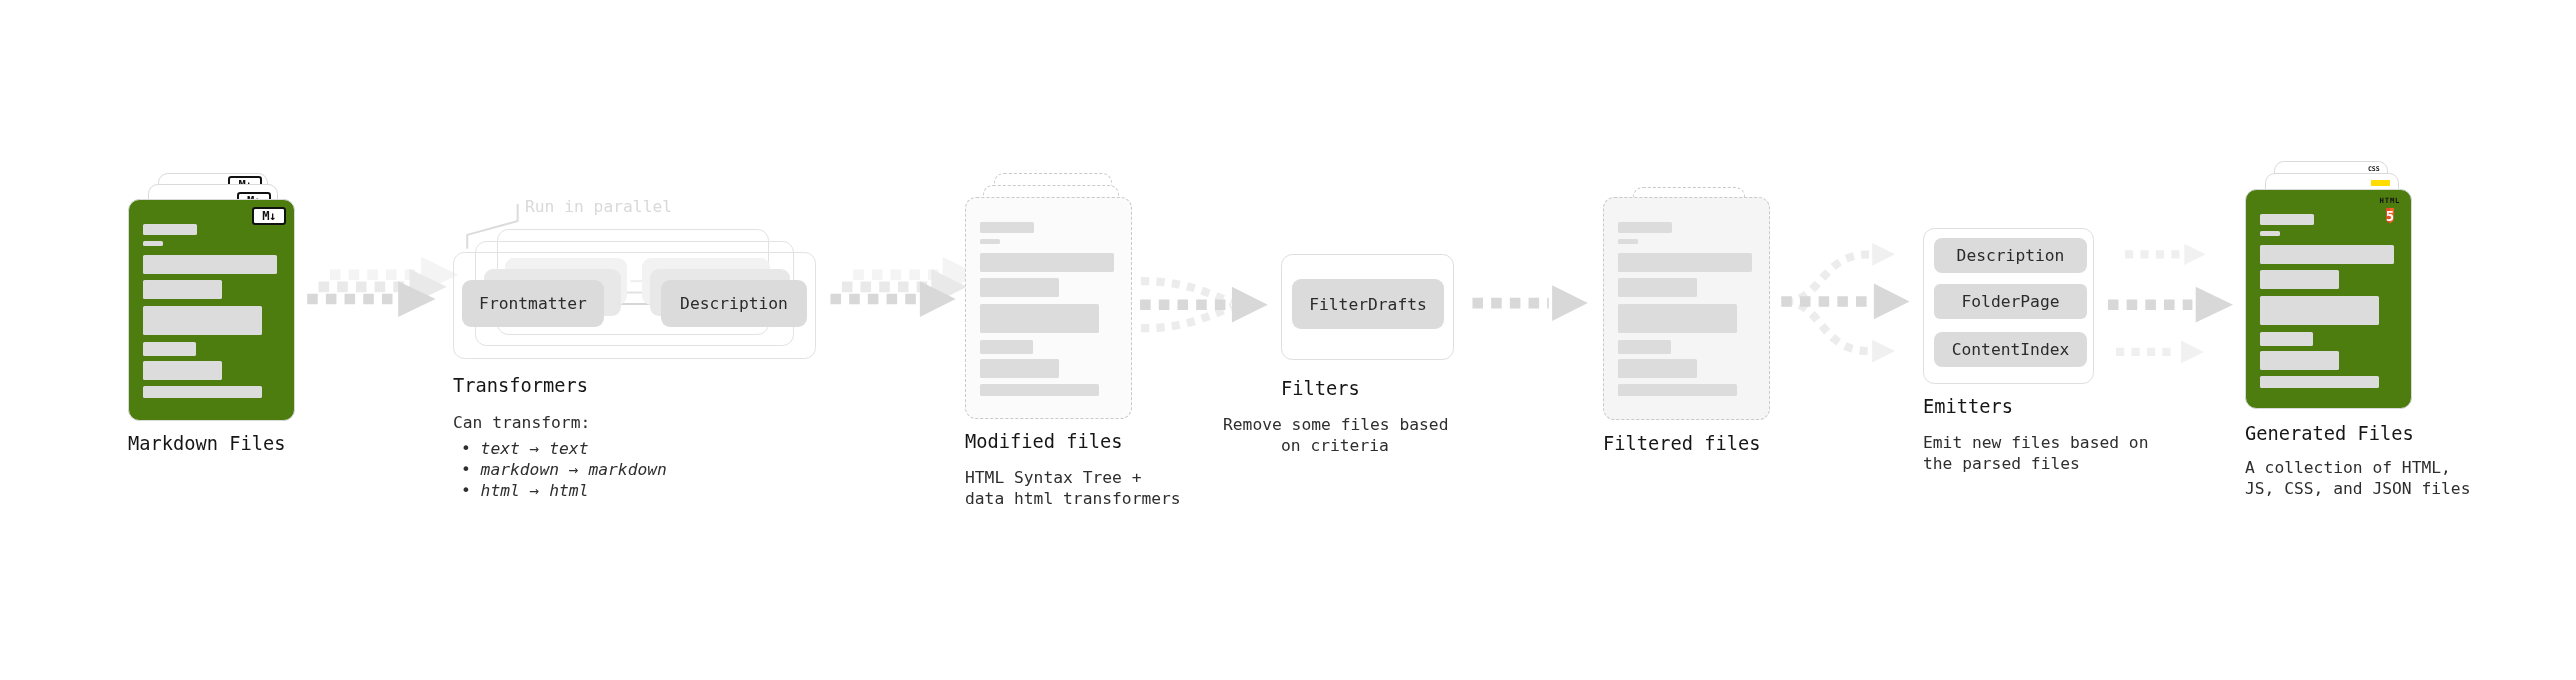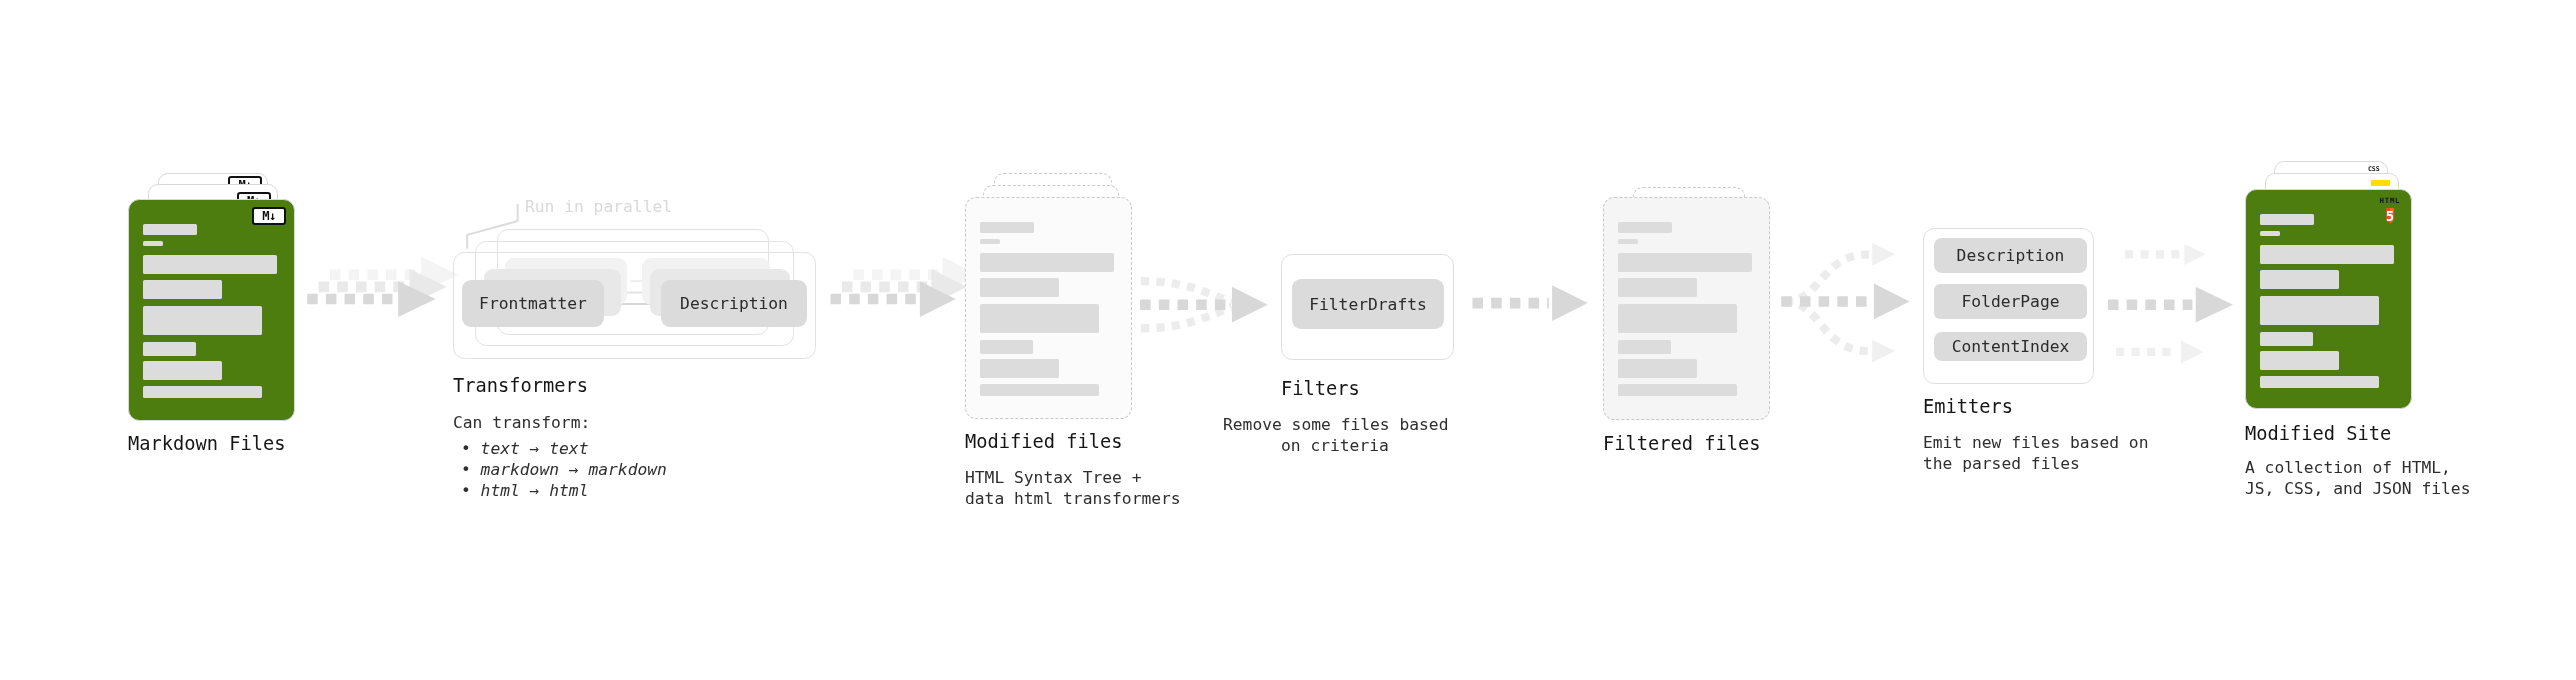--- a/index.html
+++ b/index.html
@@ -198,21 +198,21 @@
         <div class="bar" style="top: 161px; height: 18.7px; width: 79px;"></div>
         <div class="bar" style="top: 186px; height: 12.2px; width: 119px;"></div>
       </div>
     <div class="heading" style="left:1603px;top:433px;">Filtered files</div>
   </div>
 
   <div>
     <div class="panel" style="left:1923px;top:228px;width:171px;height:156px;"></div>
     <div class="pill" style="left:1934px;top:238px;width:153px;height:35px;border-radius:8.1px;">Description</div>
     <div class="pill" style="left:1934px;top:284px;width:153px;height:35px;border-radius:6px;">FolderPage</div>
-    <div class="pill" style="left:1934px;top:332px;width:153px;height:29px;border-radius:8.1px;">ContentIndex</div>
+    <div class="pill" style="left:1934px;top:332px;width:153px;height:35px;border-radius:8.1px;">ContentIndex</div>
     <div class="heading" style="left:1923px;top:396px;">Emitters</div>
     <div class="subtext" style="left:1923px;top:433px;">Emit new files based on</div>
     <div class="subtext" style="left:1923px;top:454px;">the parsed files</div>
   </div>
 
   <div>
     <div class="card back" style="left:2274px;top:161px;width:114px;height:65px;">
       <span class="css-badge">
         <span class="t">CSS</span>
         <span class="u"></span>
@@ -228,19 +228,19 @@
       </span>
     <div class="bar" style="top: 24.4px; height: 10.6px; width: 54px;"></div>
         <div class="bar" style="top: 41px; height: 4.9px; width: 19.5px;"></div>
         <div class="bar" style="top: 55px; height: 18.7px; width: 134px;"></div>
         <div class="bar" style="top: 80px; height: 18.7px; width: 79px;"></div>
         <div class="bar" style="top: 106px; height: 29px; width: 119px;"></div>
         <div class="bar" style="top: 142px; height: 14px; width: 53px;"></div>
         <div class="bar" style="top: 161px; height: 18.7px; width: 79px;"></div>
         <div class="bar" style="top: 186px; height: 12.2px; width: 119px;"></div>
       </div>
-    <div class="heading" style="left:2245px;top:423px;">Modified Site</div>
+    <div class="heading" style="left:2245px;top:423px;">Generated Files</div>
     <div class="subtext" style="left:2245px;top:458px;">A collection of HTML,</div>
     <div class="subtext" style="left:2245px;top:479px;">JS, CSS, and JSON files</div>
   </div>
 
 </div>
 
 
 </body></html>

